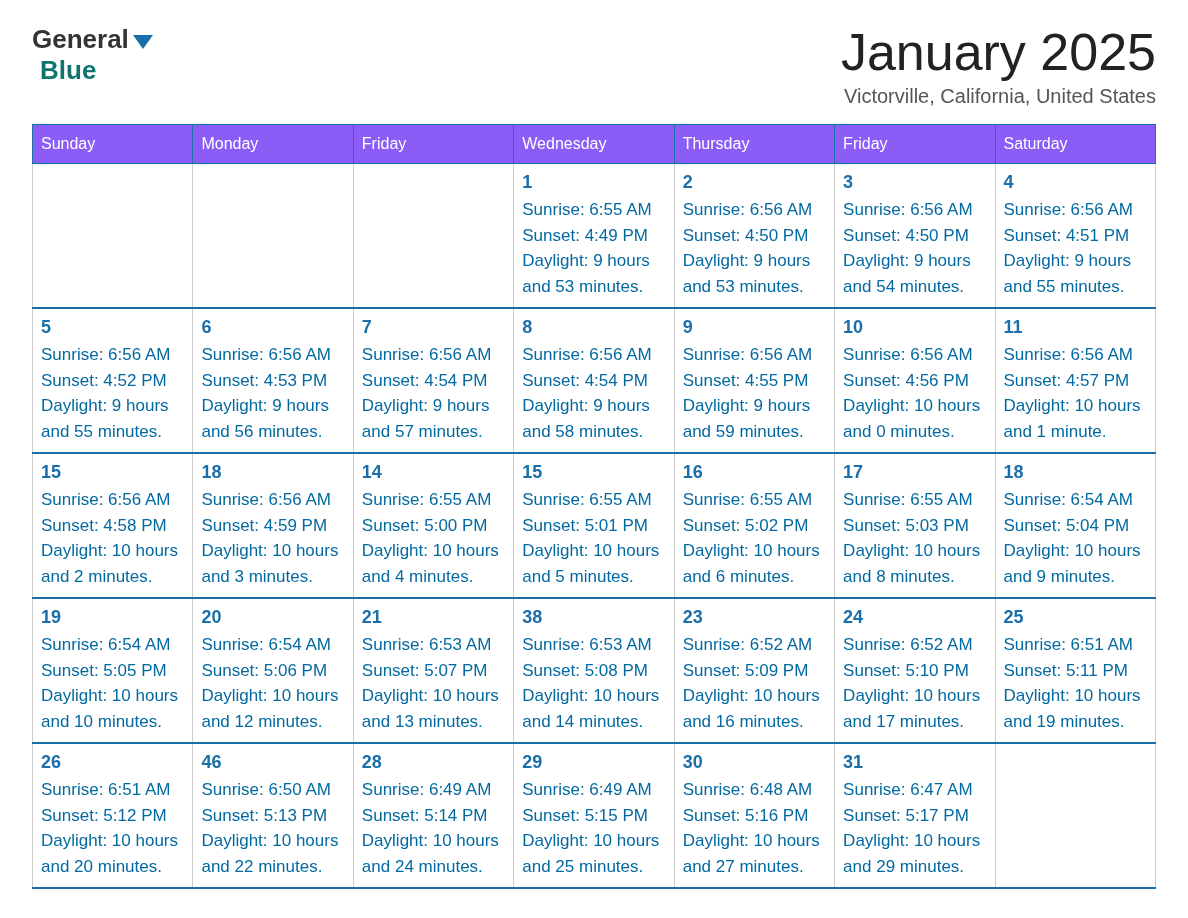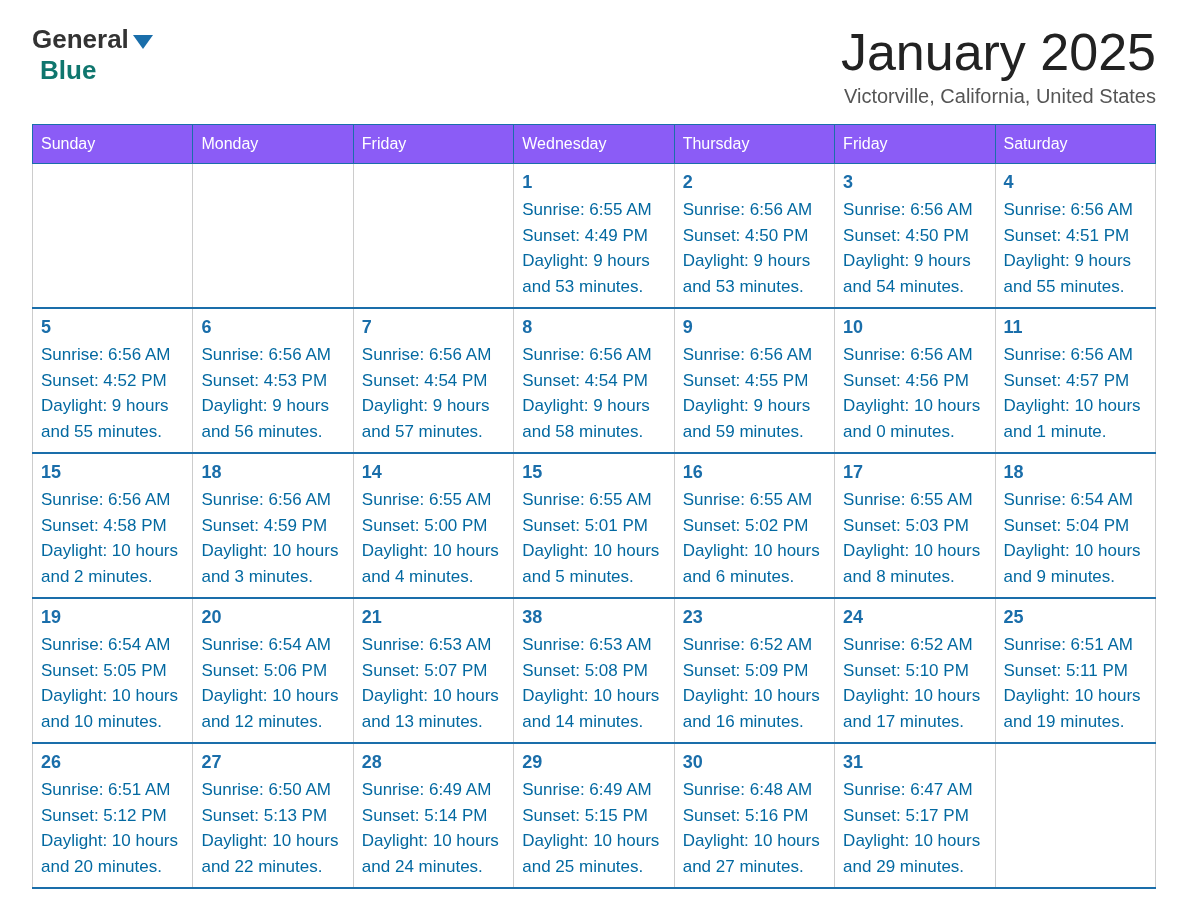--- a/index.html
+++ b/index.html
@@ -326,21 +326,21 @@
       </tr>
       <tr>
         <td>
           <span class="day-number">26</span>
           <div class="day-info" style="white-space: pre-line;">Sunrise: 6:51 AM
 Sunset: 5:12 PM
 Daylight: 10 hours
 and 20 minutes.</div>
         </td>
         <td>
-          <span class="day-number">27</span>
+          <span class="day-number">46</span>
           <div class="day-info" style="white-space: pre-line;">Sunrise: 6:50 AM
 Sunset: 5:13 PM
 Daylight: 10 hours
 and 22 minutes.</div>
         </td>
         <td>
           <span class="day-number">28</span>
           <div class="day-info" style="white-space: pre-line;">Sunrise: 6:49 AM
 Sunset: 5:14 PM
 Daylight: 10 hours

